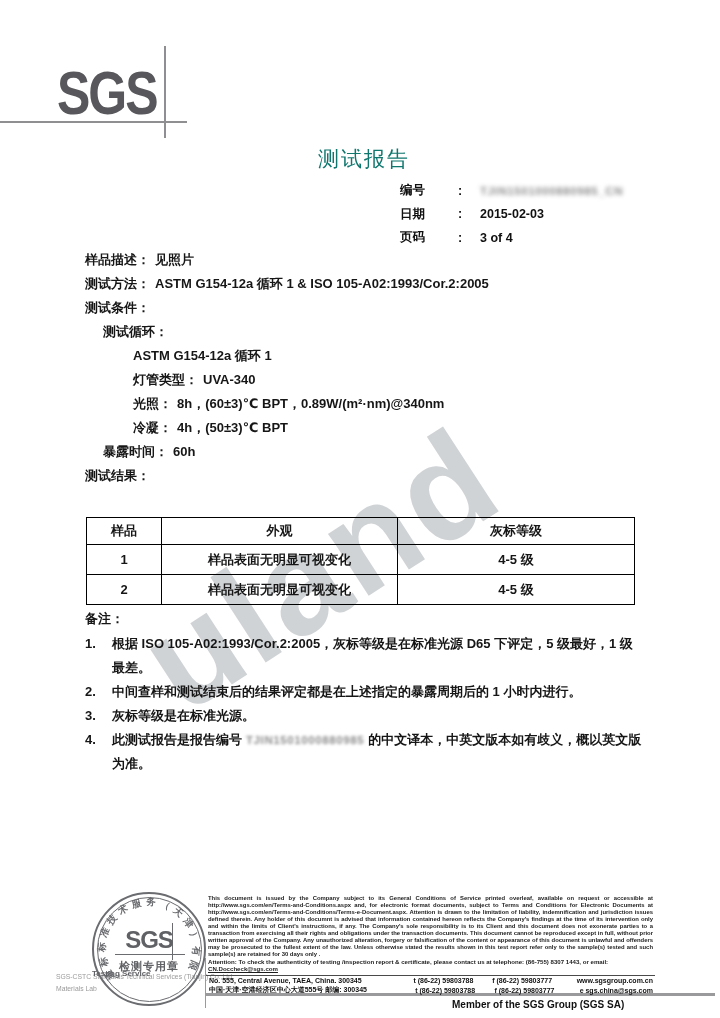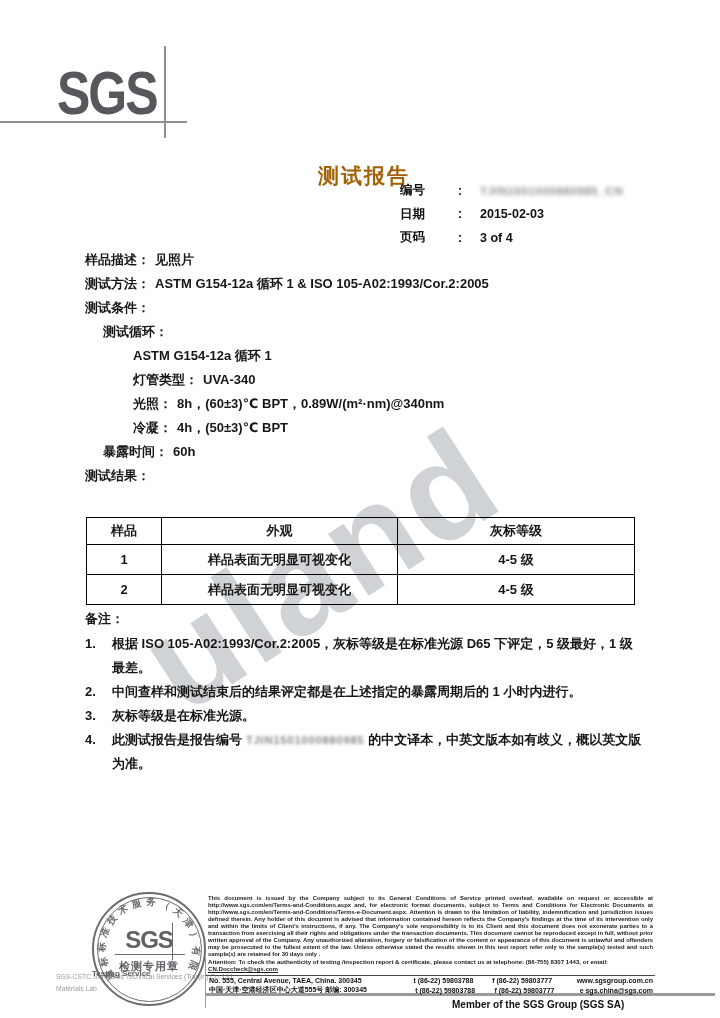--- a/index.html
+++ b/index.html
@@ -6,21 +6,21 @@
   html,body { background:#ffffff; }
   body { font-family:"Liberation Sans","DejaVu Sans",sans-serif; }
   #page { position:relative; width:720px; height:1018px; background:#ffffff; overflow:hidden; margin:0 auto; }
 
   
   .sgs-logo { position:absolute; left:57px; top:58px; font-size:50px; font-weight:800;
     color:#58585c; letter-spacing:-2px; transform:scaleY(1.22); transform-origin:left top; z-index:2; }
   .logo-hline { position:absolute; left:0; top:121px; width:187px; height:2px; background:#8f8f92; z-index:1; }
   .logo-vline { position:absolute; left:164px; top:46px; width:2px; height:92px; background:#8f8f92; z-index:1; }
 
-  .doc-title { position:absolute; left:318px; top:162px; font-size:21px; font-weight:700; color:#a16207; letter-spacing:2px; }
+  .doc-title { position:absolute; left:318px; top:145px; font-size:21px; font-weight:400; color:#0f766e; letter-spacing:2px; }
 
   .meta-block { position:absolute; left:400px; top:179px; font-size:12.5px; font-weight:700; color:#101010; }
   .meta-row { display:flex; height:23.5px; align-items:center; }
   .meta-label { width:58px; }
   .meta-colon { width:22px; }
   .blur { filter:blur(2px); color:#8d8d8d; font-size:11.5px; letter-spacing:0.6px; }
 
   
   .report-body { position:absolute; left:85px; top:248px; width:570px; font-size:13px;
     font-weight:700; color:#161616; z-index:1; }

